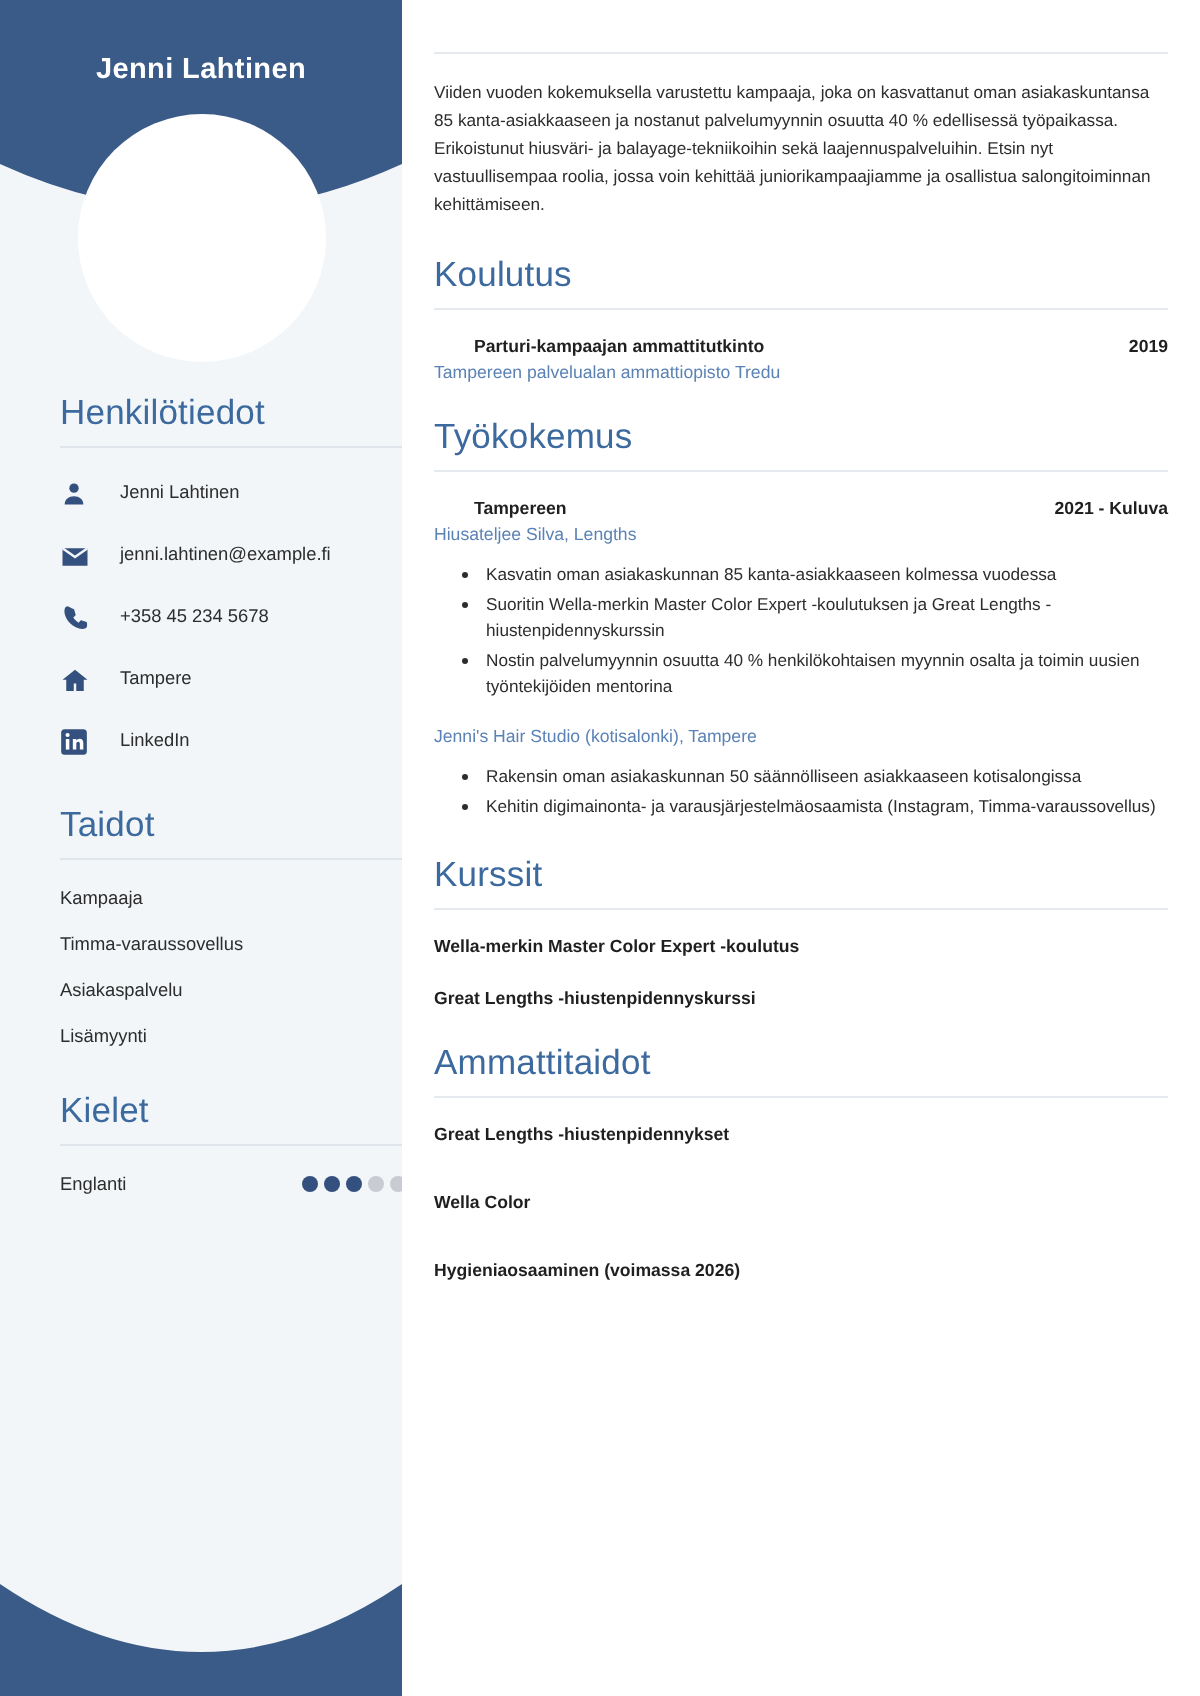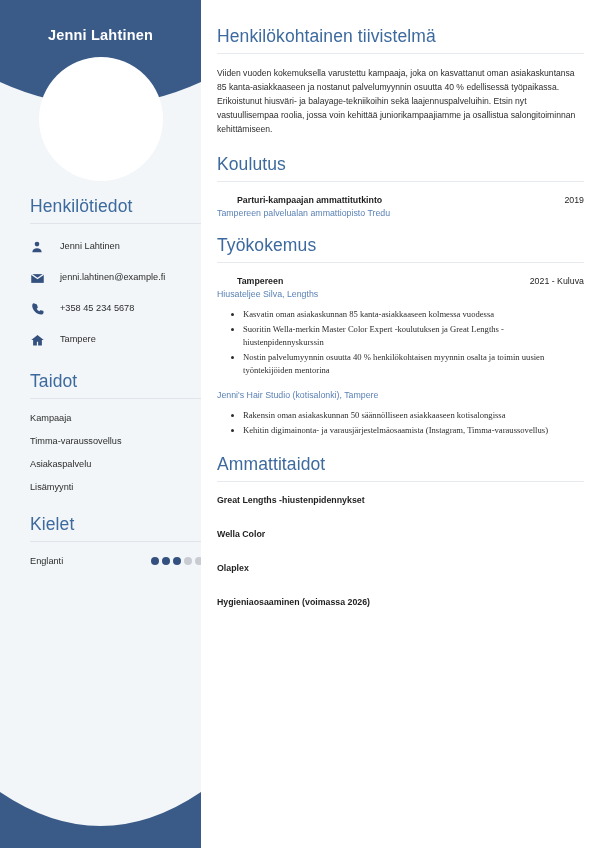--- a/index.html
+++ b/index.html
@@ -199,35 +199,34 @@
     align-items: baseline;
   }
   .entry-title {
     font-size: 8.8px;
     font-weight: bold;
     color: #1f1f1f;
     padding-left: 20px;
   }
   .entry-date {
     font-size: 8.8px;
-    font-weight: normal;
+    font-weight: bold;
     color: #1f1f1f;
     white-space: nowrap;
     padding-left: 10px;
   }
   .entry-sub {
     font-size: 8.8px;
     color: #5b82b5;
     margin-top: 3px;
   }
 
   .bullets {
     margin: 9px 0 0 0;
     padding-left: 26px;
-    font-family: Liberation Serif, serif;
   }
   .bullets li {
     font-size: 8.6px;
     line-height: 1.52;
     color: #2d2d2d;
     margin-bottom: 2px;
   }
 
   .plain-item {
     font-size: 8.8px;
@@ -298,20 +297,31 @@
 
         <div class="contact-row">
           <span class="contact-icon">
             <svg width="15" height="15" viewBox="0 0 24 24" fill="#33507e">
               <path d="M12 3 2 11h3v9h6v-6h2v6h6v-9h3z"></path>
             </svg>
           </span>
           <span class="contact-text">Tampere</span>
         </div>
 
+        <div class="contact-row">
+          <span class="contact-icon">
+            <svg width="14" height="14" viewBox="0 0 24 24">
+              <rect x="1" y="1" width="22" height="22" rx="3" fill="#33507e"></rect>
+              <rect x="5" y="9.5" width="3" height="9" fill="#ffffff"></rect>
+              <circle cx="6.5" cy="6" r="1.8" fill="#ffffff"></circle>
+              <path d="M11 9.5h3v1.3c.6-1 1.7-1.6 2.9-1.6 2.2 0 3.1 1.4 3.1 3.8v5.5h-3v-4.9c0-1.2-.4-1.9-1.4-1.9-1 0-1.6.7-1.6 1.9v4.9h-3z" fill="#ffffff"></path>
+            </svg>
+          </span>
+          <span class="contact-text">LinkedIn</span>
+        </div>
       </section>
 
       <section class="side-section">
         <h2 class="side-heading">Taidot</h2>
         <div class="side-rule"></div>
         <div class="skill-item">Kampaaja</div>
         <div class="skill-item">Timma-varaussovellus</div>
         <div class="skill-item">Asiakaspalvelu</div>
         <div class="skill-item">Lisämyynti</div>
       </section>
@@ -336,21 +346,20 @@
     <div class="sidebar-footer">
       <svg viewBox="0 0 201 92" preserveAspectRatio="none">
         <path d="M0,36 Q100.5,104 201,36 L201,92 L0,92 Z" fill="#3a5a88"></path>
       </svg>
     </div>
   </aside>
 
   <main class="main">
 
     <section class="main-section">
-      <h2 class="main-heading">Henkilökohtainen tiivistelmä</h2>
       <div class="main-rule"></div>
       <p class="summary-text">Viiden vuoden kokemuksella varustettu kampaaja, joka on kasvattanut oman asiakaskuntansa 85 kanta-asiakkaaseen ja nostanut palvelumyynnin osuutta 40 % edellisessä työpaikassa. Erikoistunut hiusväri- ja balayage-tekniikoihin sekä laajennuspalveluihin. Etsin nyt vastuullisempaa roolia, jossa voin kehittää juniorikampaajiamme ja osallistua salongitoiminnan kehittämiseen.</p>
     </section>
 
     <section class="main-section">
       <h2 class="main-heading">Koulutus</h2>
       <div class="main-rule"></div>
       <div class="entry">
         <div class="entry-top">
           <span class="entry-title">Parturi-kampaajan ammattitutkinto</span>
@@ -379,24 +388,29 @@
 
       <div class="entry">
         <div class="entry-sub">Jenni's Hair Studio (kotisalonki), Tampere</div>
         <ul class="bullets">
           <li>Rakensin oman asiakaskunnan 50 säännölliseen asiakkaaseen kotisalongissa</li>
           <li>Kehitin digimainonta- ja varausjärjestelmäosaamista (Instagram, Timma-varaussovellus)</li>
         </ul>
       </div>
     </section>
 
+    <section class="main-section">
+      <h2 class="main-heading">Kurssit</h2>
+      <div class="main-rule"></div>
+      <div class="plain-item">Wella-merkin Master Color Expert -koulutus</div>
+      <div class="plain-item">Great Lengths -hiustenpidennyskurssi</div>
+    </section>
 
     <section class="main-section">
       <h2 class="main-heading">Ammattitaidot</h2>
       <div class="main-rule"></div>
       <div class="proskill-item">Great Lengths -hiustenpidennykset</div>
       <div class="proskill-item">Wella Color</div>
-      <div class="proskill-item">Olaplex</div>
       <div class="proskill-item">Hygieniaosaaminen (voimassa 2026)</div>
     </section>
 
   </main>
 </div>
 
 </body></html>

